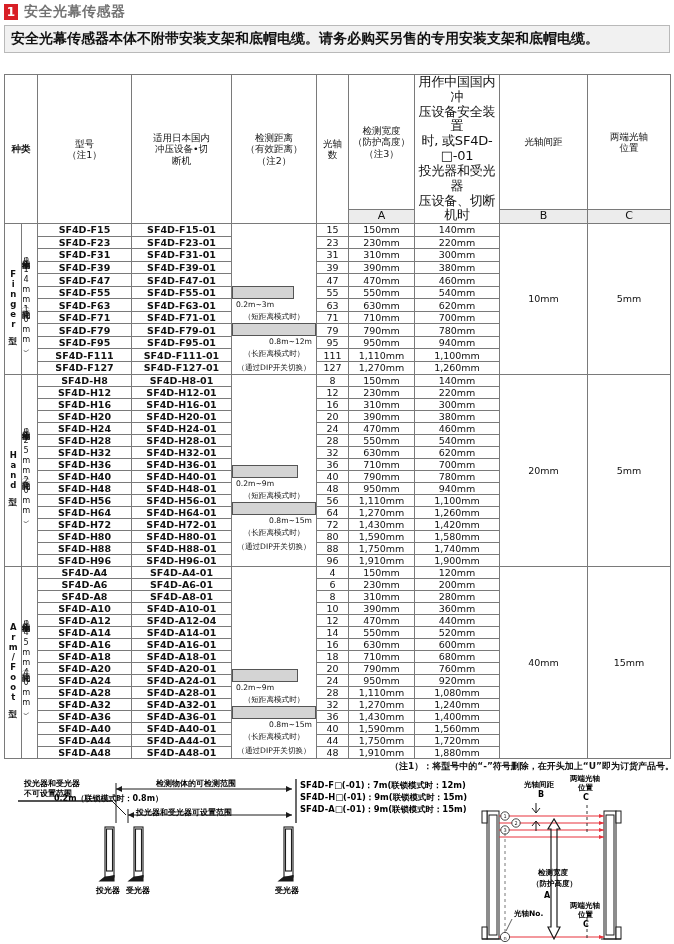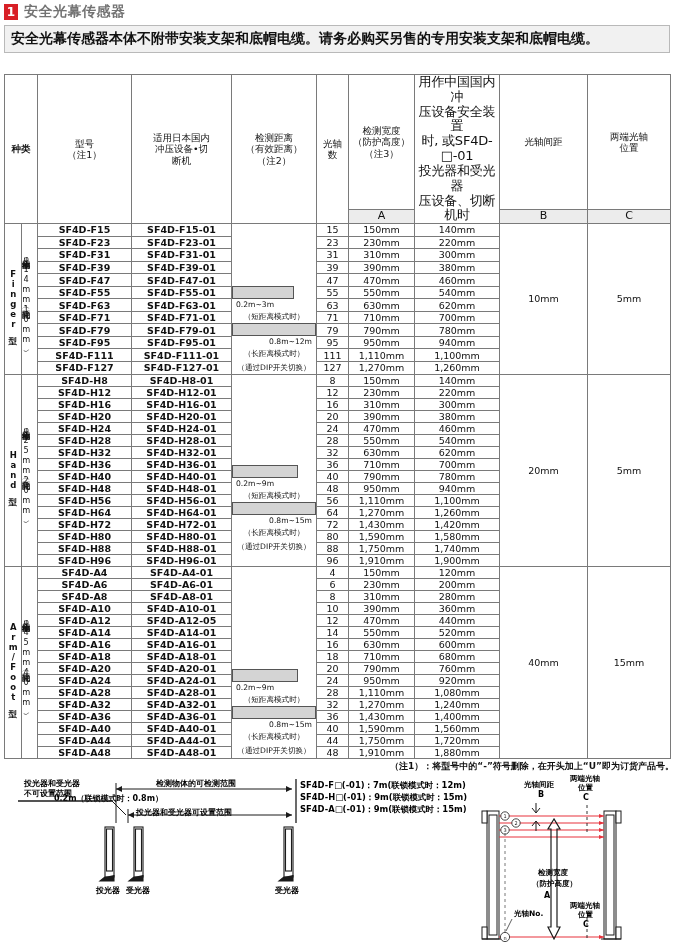--- a/index.html
+++ b/index.html
@@ -456,21 +456,21 @@
         </tr>
         <tr>
           <td class="model">SF4D-A10</td>
           <td class="model">SF4D-A10-01</td>
           <td class="num">10</td>
           <td class="dim">390mm</td>
           <td class="dim">360mm</td>
         </tr>
         <tr>
           <td class="model">SF4D-A12</td>
-          <td class="model">SF4D-A12-05</td>
+          <td class="model">SF4D-A12-04</td>
           <td class="num">12</td>
           <td class="dim">470mm</td>
           <td class="dim">440mm</td>
         </tr>
         <tr>
           <td class="model">SF4D-A14</td>
           <td class="model">SF4D-A14-01</td>
           <td class="num">14</td>
           <td class="dim">550mm</td>
           <td class="dim">520mm</td>

